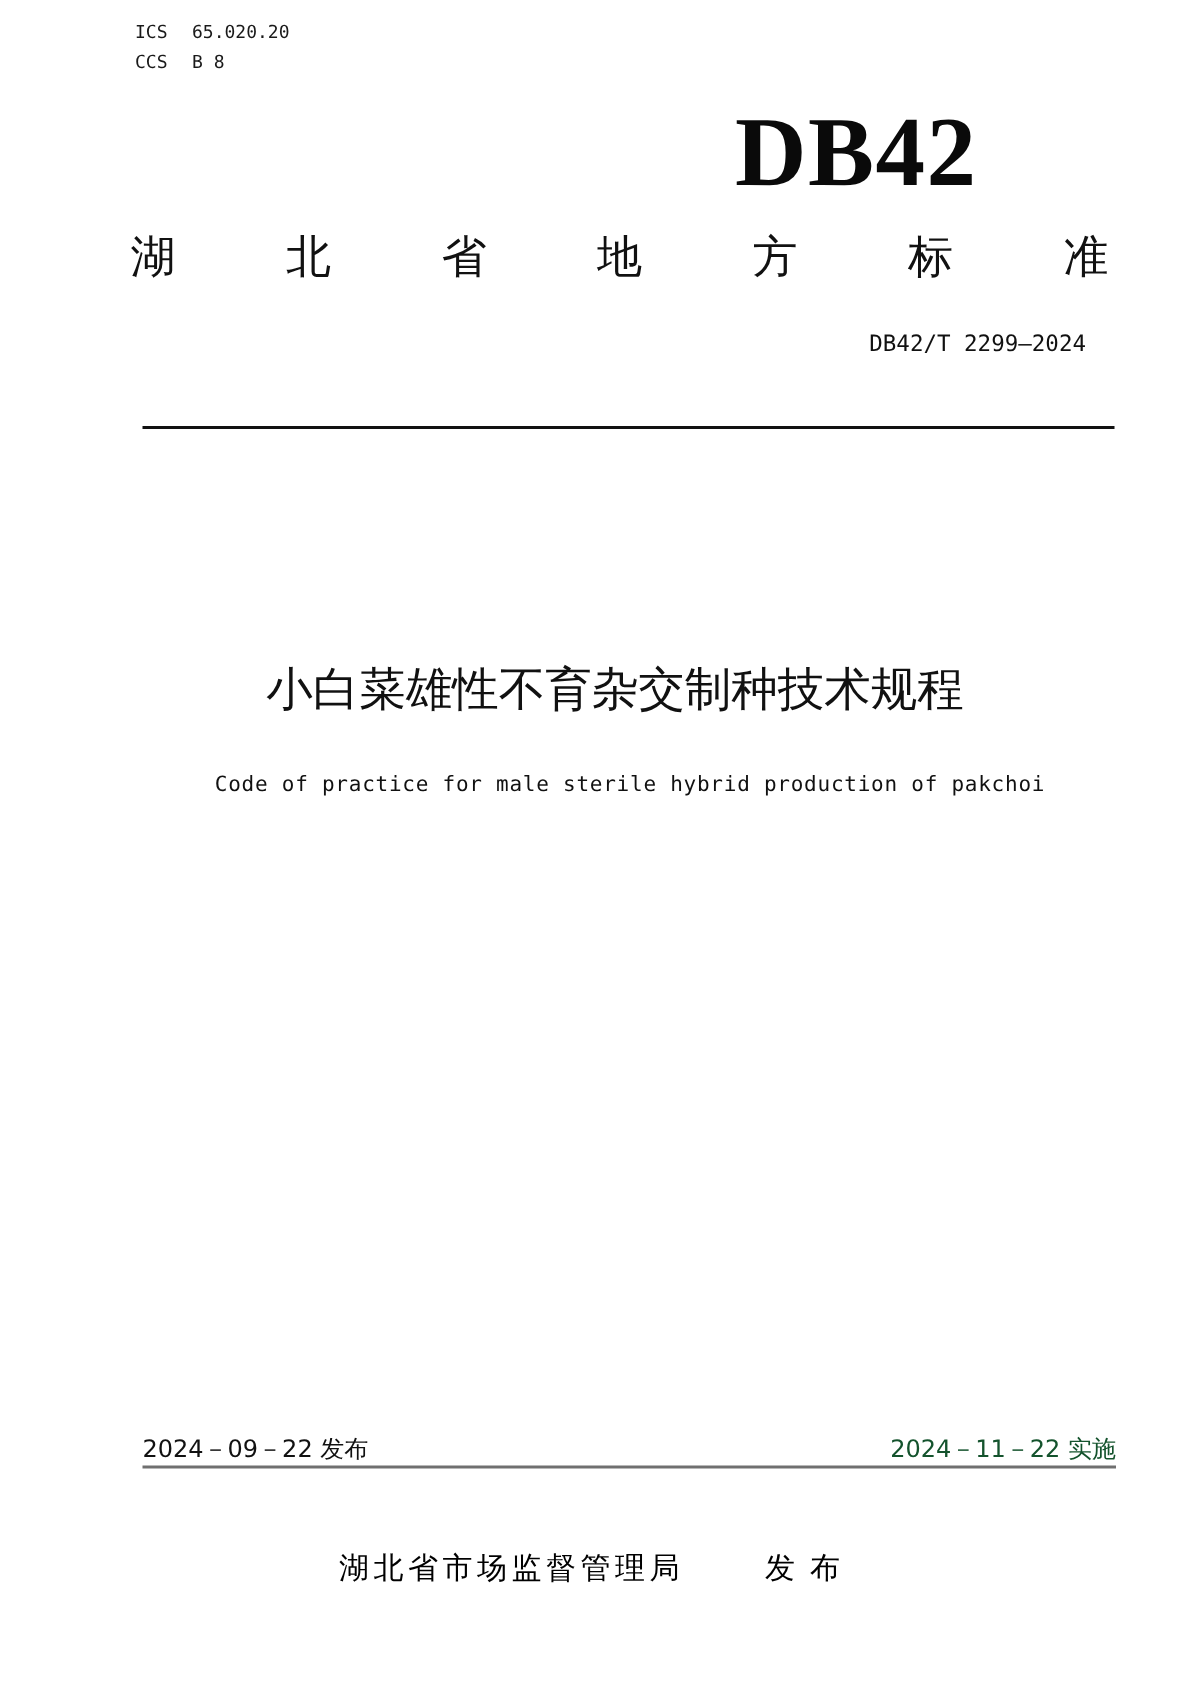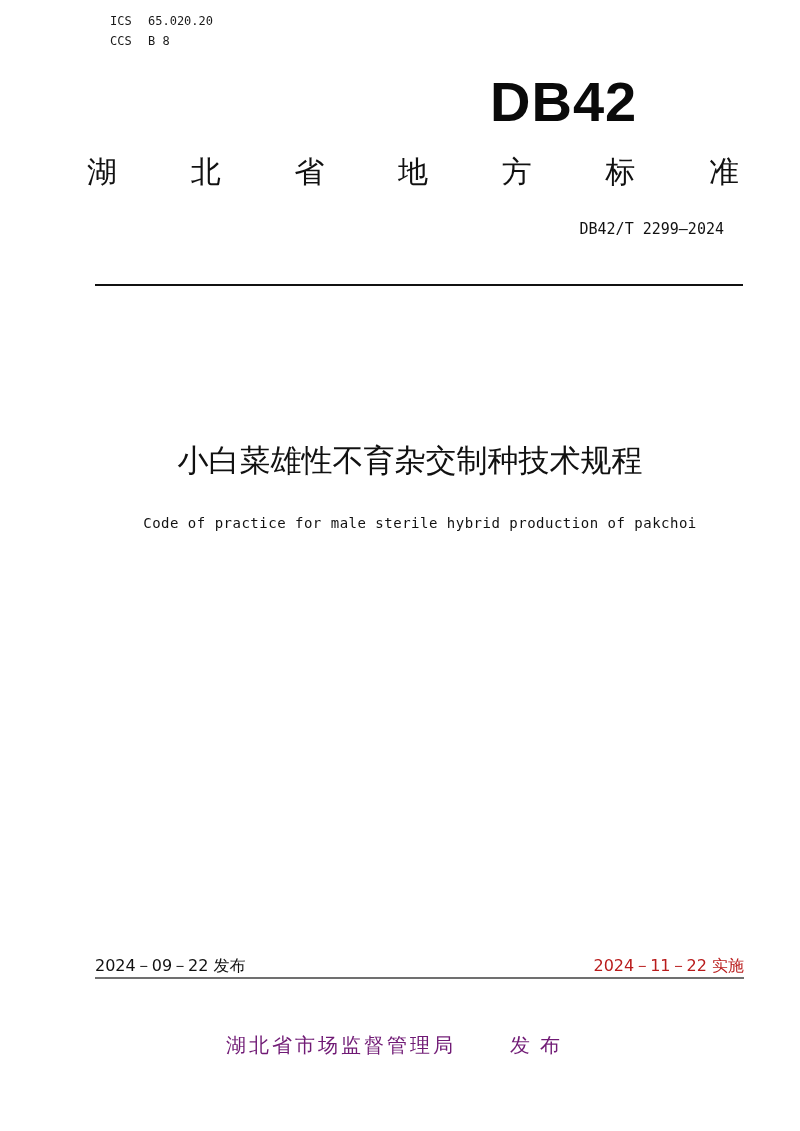--- a/index.html
+++ b/index.html
@@ -19,28 +19,28 @@
 
     .classification {
       left: 90px;
       top: 11px;
       font-family: "DejaVu Sans Mono", "Liberation Mono", monospace;
       font-size: 12px;
       line-height: 20px;
       color: #1a1a1a;
     }
     .classification .row { display: flex; }
-    .classification .key { width: 38px; display: inline-block; margin-left: 20px; }
+    .classification .key { width: 38px; display: inline-block; }
 
     .brand-code {
       left: 490px;
       top: 62px;
-      font-family: Liberation Sans, sans-serif;
+      font-family: Liberation Serif, serif;
       font-weight: bold;
-      font-size: 56px;
+      font-size: 66px;
       line-height: 80px;
       letter-spacing: 1px;
       color: #0a0a0a;
     }
 
     .standard-type {
       left: 87px;
       top: 150px;
       width: 652px;
       display: flex;
@@ -100,38 +100,38 @@
       font-size: 16px;
       line-height: 24px;
       color: #111;
     }
     .date-impl {
       right: 56px;
       top: 954px;
       font-family: "DejaVu Sans", sans-serif;
       font-size: 16px;
       line-height: 24px;
-      color: #b91c1c;
+      color: #14532d;
     }
 
     .rule-bottom {
       left: 95px;
       top: 977px;
       width: 649px;
       height: 2px;
       background: #707070;
     }
 
     .issuer {
       left: 226px;
       top: 1031px;
       font-family: "DejaVu Sans", sans-serif;
       font-size: 20px;
       line-height: 28px;
-      color: #701a75;
+      color: #000000;
       letter-spacing: 3px;
       display: flex;
     }
     .issuer .issue-word {
       margin-left: 54px;
       letter-spacing: 10px;
     }
   </style>
 </head>
 <body>

